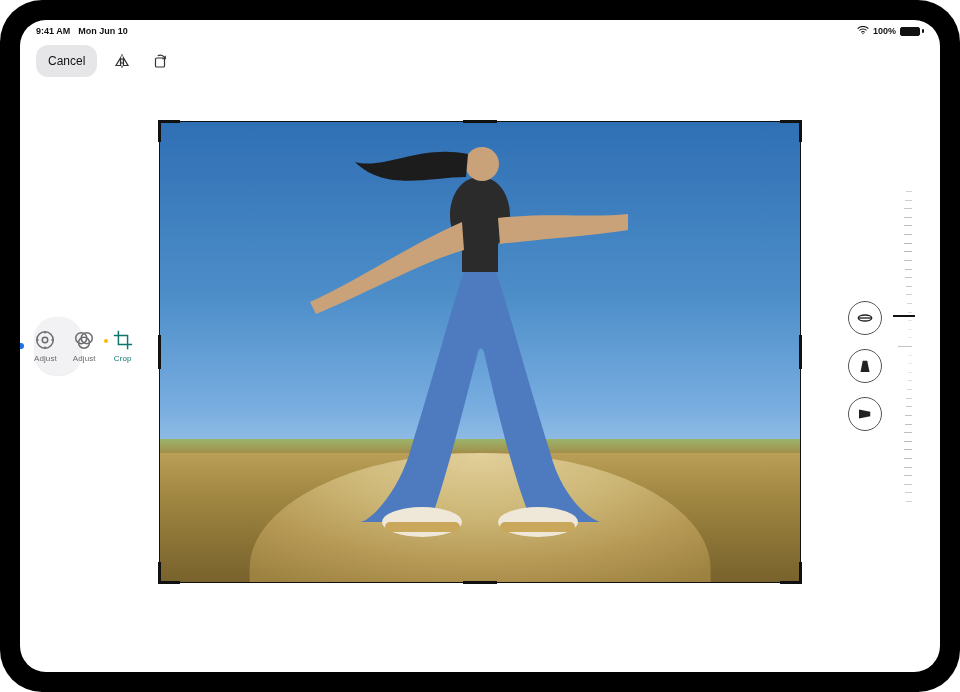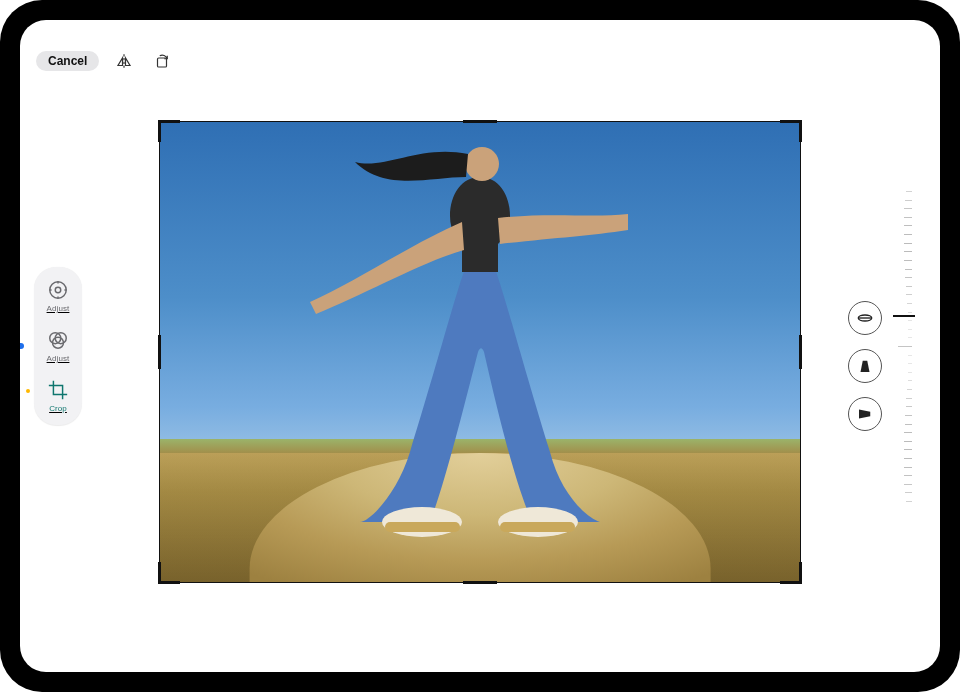--- a/index.html
+++ b/index.html
@@ -50,46 +50,45 @@
     .battery-cap { width:2px; height:4px; background:#111; border-radius:1px;}
     
     .toolbar {
       position: absolute; top: 22px; left: 0; right: 0;
       height: 38px;
       display: flex; align-items: center;
       padding: 0 16px;
     }
     .btn-pill {
       display:inline-flex; align-items:center; justify-content:center;
-      height: 20px; padding: 6px 12px;
+      height: 32px; padding: 6px 12px;
       border-radius: 12px;
-      font-size: 12px; font-weight: 700;
+      font-size: 12px; font-weight: 400;
       cursor: pointer; user-select:none;
     }
     .cancel { background:#e6e6e8; color:#111; }
     .done   { background:#ffe36b; color:#2b2300; }
     .toolbar .group-left  { display:flex; gap:12px; align-items:center;}
     .toolbar .group-right { margin-left:auto; display:flex; gap:12px; align-items:center;}
     .icon-btn {
       width: 26px; height: 26px;
       display:inline-flex; align-items:center; justify-content:center;
       color:#333; border-radius:13px;
     }
     .icon-btn.outlined { border:1.5px solid #777; width:24px; height:24px; border-radius:12px;}
     .icon-btn svg { width:18px; height:18px; stroke:#333; fill:none; stroke-width:1.6;}
     
     .left-tools {
       position:absolute; left:14px; top:50%; transform:translateY(-50%);
       width: 48px;
       background:#f2f2f4;
       border-radius: 22px;
       padding: 12px 0;
-      display:flex; flex-direction:column; gap:16px;
+      display:flex; flex-direction:row; gap:16px;
       box-shadow: 0 0.5px 1px rgba(0,0,0,.08);
-      text-decoration: underline;
     }
     .tool {
       display:flex; flex-direction:column; align-items:center; gap:3px;
       color:#6a6a6e; cursor:pointer;
       position:relative;
     }
     .tool.active { color:#0f766e; }
     .tool.active::before{
       content:""; position:absolute; left:-8px; top:10px;
       width:4px; height:4px; border-radius:50%; background:#ffb800;
@@ -196,20 +195,41 @@
       width:6px; height:6px; border-radius:50%;
       background:#1f6feb;
     }
   </style>
 </head>
 <body>
 
 <div class="bezel">
   <div class="screen">
 
+    <div class="statusbar">
+      <div class="left">
+        <span>9:41 AM</span>
+        <span>Mon Jun 10</span>
+      </div>
+      <div class="right">
+        <span class="wifi">
+          <svg viewBox="0 0 20 14">
+              <path d="M1 4 C6 -1 14 -1 19 4" fill="none" stroke="#111" stroke-width="1.8"></path>
+              <path d="M4 7 C7 3.5 13 3.5 16 7" fill="none" stroke="#111" stroke-width="1.8"></path>
+              <path d="M7.2 10 C8.8 8.3 11.2 8.3 12.8 10" fill="none" stroke="#111" stroke-width="1.8"></path>
+              <circle cx="10" cy="12.2" r="1.1" fill="#111"></circle>
+            </svg>
+        </span>
+        <span>100%</span>
+        <span class="battery">
+          <span class="battery-body"></span>
+            <span class="battery-cap"></span>
+        </span>
+      </div>
+    </div>
 
     <div class="toolbar">
       <div class="group-left">
         <span class="btn-pill cancel">Cancel</span>
         <span class="icon-btn">
           <svg viewBox="0 0 24 24">
               <path d="M12 3v18" stroke-dasharray="3 2"></path>
               <path d="M4 18 L10 18 L10 8 Z"></path>
               <path d="M20 18 L14 18 L14 8 Z"></path>
             </svg>

